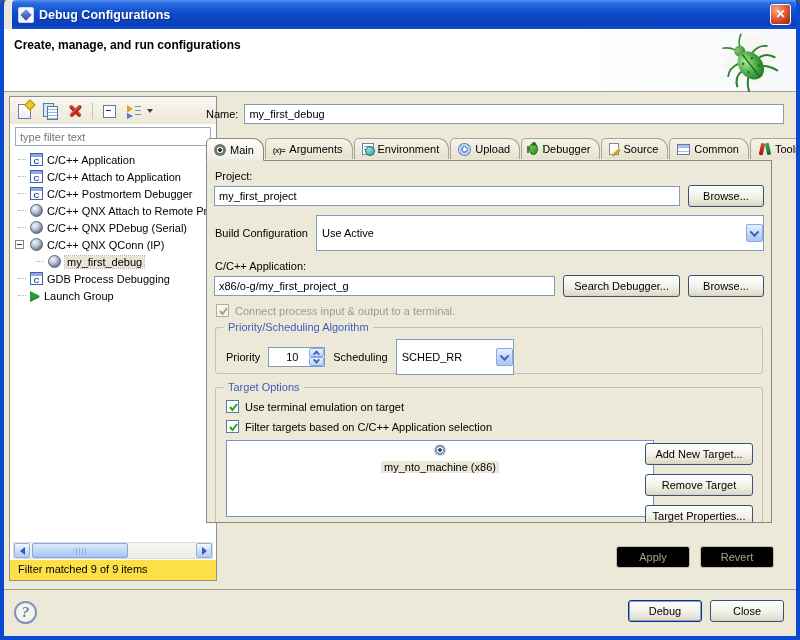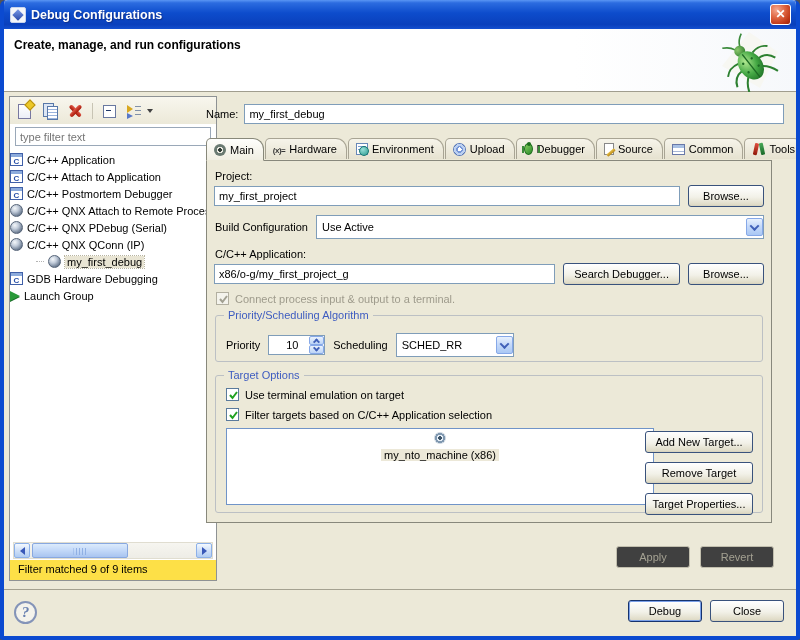--- a/index.html
+++ b/index.html
@@ -4,21 +4,21 @@
 <style>
   * { box-sizing: border-box; margin: 0; padding: 0; }
   body { margin:0; background:#555; font-family:"Liberation Sans", sans-serif; }
   .window {
     position:relative; width:800px; height:640px; background:#ece9d8;
     border:4px solid #0b4ad0; border-top:0; border-radius:6px 6px 3px 3px;
     overflow:hidden; font-size:11px; color:#000;
   }
   
   .titlebar {
-    position:absolute; top:0; left:0; right:0; height:29px;
+    position:absolute; top:0; left:8px; right:0; height:29px;
     background:linear-gradient(180deg,#5a96f4 0%,#2c6ce0 10%,#0d4ccc 45%,#0a40bc 85%,#1450d0 100%);
     border-radius:4px 4px 0 0; display:flex; align-items:center; padding:0 6px;
   }
   .app-icon { width:16px; height:16px; background:#f4f6fa; border-radius:2px; margin-right:5px; position:relative; border:1px solid #c8d4ec; }
   .app-icon::after { content:""; position:absolute; left:3px; top:3px; width:8px; height:8px;
     background:linear-gradient(135deg,#7a9ae8,#2848a8); transform:rotate(45deg); }
   .title-text { color:#fff; font-weight:bold; font-size:12.5px; text-shadow:1px 1px 1px #103088; }
   .close-btn {
     position:absolute; right:5px; top:4px; width:21px; height:21px; border:1px solid #fff; border-radius:3px;
     background:radial-gradient(circle at 30% 25%,#f4a890 0%,#e06844 40%,#c03818 75%,#98200a 100%);
@@ -41,27 +41,27 @@
   }
   .footer-buttons { position:absolute; right:12px; top:10px; display:flex; gap:8px; }
   
   .btn {
     height:22px; padding:2px 10px; font-size:11px; font-family:"Liberation Sans",sans-serif;
     background:linear-gradient(180deg,#ffffff,#f2f1e8 55%,#e0dcc8 92%,#d4d0bc);
     border:1px solid #39527c; border-radius:3px; cursor:pointer; white-space:nowrap;
   }
   .btn.default { border:1px solid #16336e; box-shadow: inset 0 0 0 1px #7aa0e8; }
   .btn.disabled {
-    background:#404040; border:1px solid #c2bfae; color:#a4a192; box-shadow:none; cursor:default;
+    background:#000000; border:1px solid #c2bfae; color:#a4a192; box-shadow:none; cursor:default;
   }
   .tfield {
     height:20px; border:1px solid #7f9db9; background:#fff; font-size:11px; padding:0 4px;
     font-family:"Liberation Sans",sans-serif; color:#000;
   }
-  .combo { display:flex; height:24px; border:1px solid #7f9db9; background:#fff; align-items:center; cursor:pointer; }
+  .combo { display:flex; height:36px; border:1px solid #7f9db9; background:#fff; align-items:center; cursor:pointer; }
   .combo .cval { flex:1; padding:0 5px; white-space:nowrap; overflow:hidden; }
   .dropbtn {
     width:17px; height:18px; border:1px solid #86a8e8; border-radius:2px; margin:0;
     background:linear-gradient(180deg,#e8f1fd,#c6dafa 45%,#aac8f4);
     display:flex; align-items:center; justify-content:center;
   }
   .chev { width:7px; height:7px; border-right:2px solid #4060b8; border-bottom:2px solid #4060b8; transform:rotate(45deg) translate(-1px,-1px); }
   .checkbox { width:13px; height:13px; border:1px solid #5a7a9c; background:#fff; position:relative; flex:0 0 13px; }
   .checkbox svg { position:absolute; left:0px; top:0px; }
   .checkbox.disabled { border-color:#b2afa0; background:#f4f3ec; }
@@ -88,21 +88,21 @@
   .tb-filter::before { content:""; position:absolute; left:1px; top:3px; width:0; height:0;
     border-left:6px solid #d8a820; border-top:4px solid transparent; border-bottom:4px solid transparent; }
   .tb-filter::after { content:""; position:absolute; left:1px; top:11px; width:0; height:0;
     border-left:6px solid #5878c8; border-top:3px solid transparent; border-bottom:3px solid transparent; }
   .tb-filter .bars { position:absolute; right:2px; top:4px; width:6px; height:9px;
     background:repeating-linear-gradient(180deg,#8090a8 0 1px,transparent 1px 4px); }
   .tb-caret { width:0; height:0; border-top:4px solid #404040; border-left:3.5px solid transparent; border-right:3.5px solid transparent; margin-left:-4px; cursor:pointer; }
   .lp-filter { margin:3px 5px 2px 5px; }
   .lp-filter input { width:100%; height:19px; border:1px solid #9aa8b8; font-size:11px; padding:0 4px; color:#858585; font-family:"Liberation Sans",sans-serif; }
   .tree { flex:1 1 auto; overflow:hidden; padding-top:3px; }
-  .trow { display:flex; align-items:center; height:17px; gap:4px; white-space:nowrap; cursor:pointer; }
+  .trow { display:flex; align-items:center; height:17px; gap:4px; white-space:nowrap; cursor:pointer; padding-left:20px; }
   .trow .conn { width:8px; border-top:1px dotted #b4b4b4; flex:0 0 8px; margin-left:-12px; }
   .trow.child { padding-left:38px; }
   .trow.selected .tlabel { background:#e9e5d4; outline:1px dotted #b8b4a0; padding:0 2px; }
   .tlabel { overflow:hidden; text-overflow:clip; }
   .expander { width:9px; height:9px; border:1px solid #848484; background:#fff; position:relative; flex:0 0 9px; margin-left:-15px; margin-right:2px; }
   .expander::after { content:""; position:absolute; left:1px; top:3px; width:5px; height:1px; background:#303030; }
   .tri-c { width:13px; height:13px; background:#fff; border:1px solid #4060a8; position:relative; flex:0 0 13px; }
   .tri-c::before { content:""; position:absolute; left:0; top:0; right:0; height:3px; background:#8cabdc; }
   .tri-c::after { content:"C"; position:absolute; left:0; right:0; top:3px; text-align:center; font-size:8px; font-weight:bold; color:#2850a8; line-height:9px; }
   .tri-qnx { width:13px; height:13px; border-radius:50%; flex:0 0 13px;
@@ -278,21 +278,21 @@
           <span class="tlabel">C/C++ QNX QConn (IP)</span>
         </div>
       <div class="trow child selected">
           <span class="conn"></span>
           <span class="tri-qnx"></span>
           <span class="tlabel">my_first_debug</span>
         </div>
       <div class="trow">
           <span class="conn"></span>
           <span class="tri-c"></span>
-          <span class="tlabel">GDB Hardware Debugging</span>
+          <span class="tlabel">GDB Process Debugging</span>
         </div>
       <div class="trow">
           <span class="conn"></span>
           <span class="tri-launch"></span>
           <span class="tlabel">Launch Group</span>
         </div>
     </div>
     <div class="hscroll">
       <span class="sc-btn sc-left">
           <span class="arr-l"></span>
@@ -311,21 +311,21 @@
       <input class="tfield" type="text" value="my_first_debug" style="">
     </div>
 
     <div class="tabs">
       <div class="tab active">
           <span class="ticon ti-main"></span>
           <span>Main</span>
         </div>
       <div class="tab">
           <span class="ticon ti-args"></span>
-          <span>Hardware</span>
+          <span>Arguments</span>
         </div>
       <div class="tab">
           <span class="ticon ti-env"></span>
           <span>Environment</span>
         </div>
       <div class="tab">
           <span class="ticon ti-upload"></span>
           <span>Upload</span>
         </div>
       <div class="tab">

